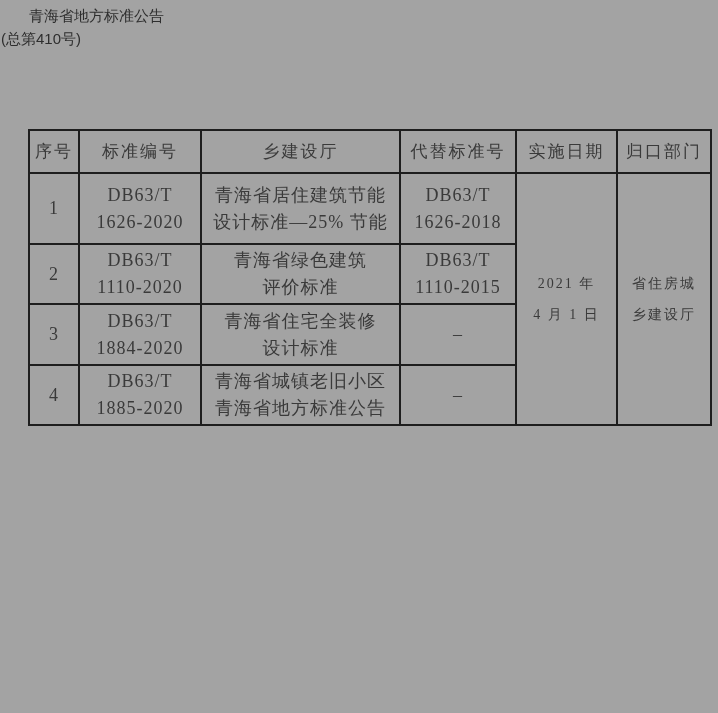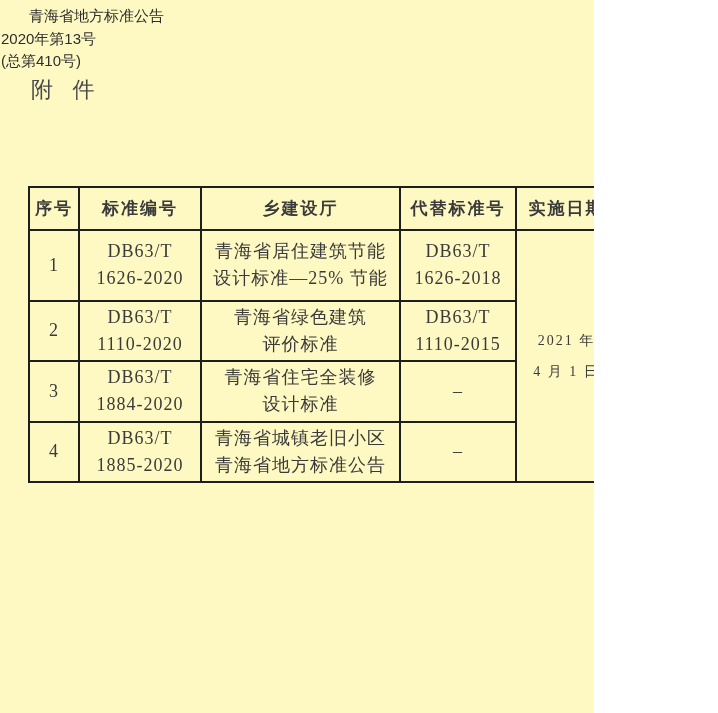--- a/index.html
+++ b/index.html
@@ -1,20 +1,20 @@
 <!DOCTYPE html>
 <html><head>
 <meta charset="utf-8">
 <style>
   html, body { margin: 0; padding: 0; background: #ffffff; }
   .page {
     position: relative;
-    width: 594px;
+    width: 718px;
     height: 713px;
-    background: #fef9c3;
+    background: #a3a3a3;
     overflow: hidden;
     font-family: "Liberation Sans", sans-serif;
   }
   .doc-top {
     padding: 5px 0 0 1px;
     font-size: 15px;
     line-height: 22.5px;
     color: #2e2e2e;
   }
   .doc-top p { margin: 0; }
@@ -50,21 +50,21 @@
   .standards-table td {
     border: 2px solid #1e1e1e;
     text-align: center;
     vertical-align: middle;
     white-space: pre-line;
     padding: 0;
     overflow: hidden;
   }
   .standards-table th {
     font-size: 17px;
-    font-weight: bold;
+    font-weight: normal;
     letter-spacing: 2px;
     height: 41px;
     margin-left: 40px;
   }
   .standards-table td {
     font-size: 18px;
     letter-spacing: 1px;
     line-height: 27px;
   }
   .standards-table .row-1 td { height: 69px; }
@@ -83,23 +83,21 @@
   .col-date    { width: 101px; }
   .col-dept    { width: 94px; }
 </style>
 </head>
 <body>
 
 <div class="page">
 
   <div class="doc-top">
     <p class="indent-first">青海省地方标准公告</p>
-    <p>2020年第13号</p>
     <p>(总第410号)</p>
-    <p class="attachment">附 件</p>
   </div>
 
 
   <table class="standards-table">
     <colgroup>
       <col class="col-index">
       <col class="col-code">
       <col class="col-name">
       <col class="col-replace">
       <col class="col-date">

